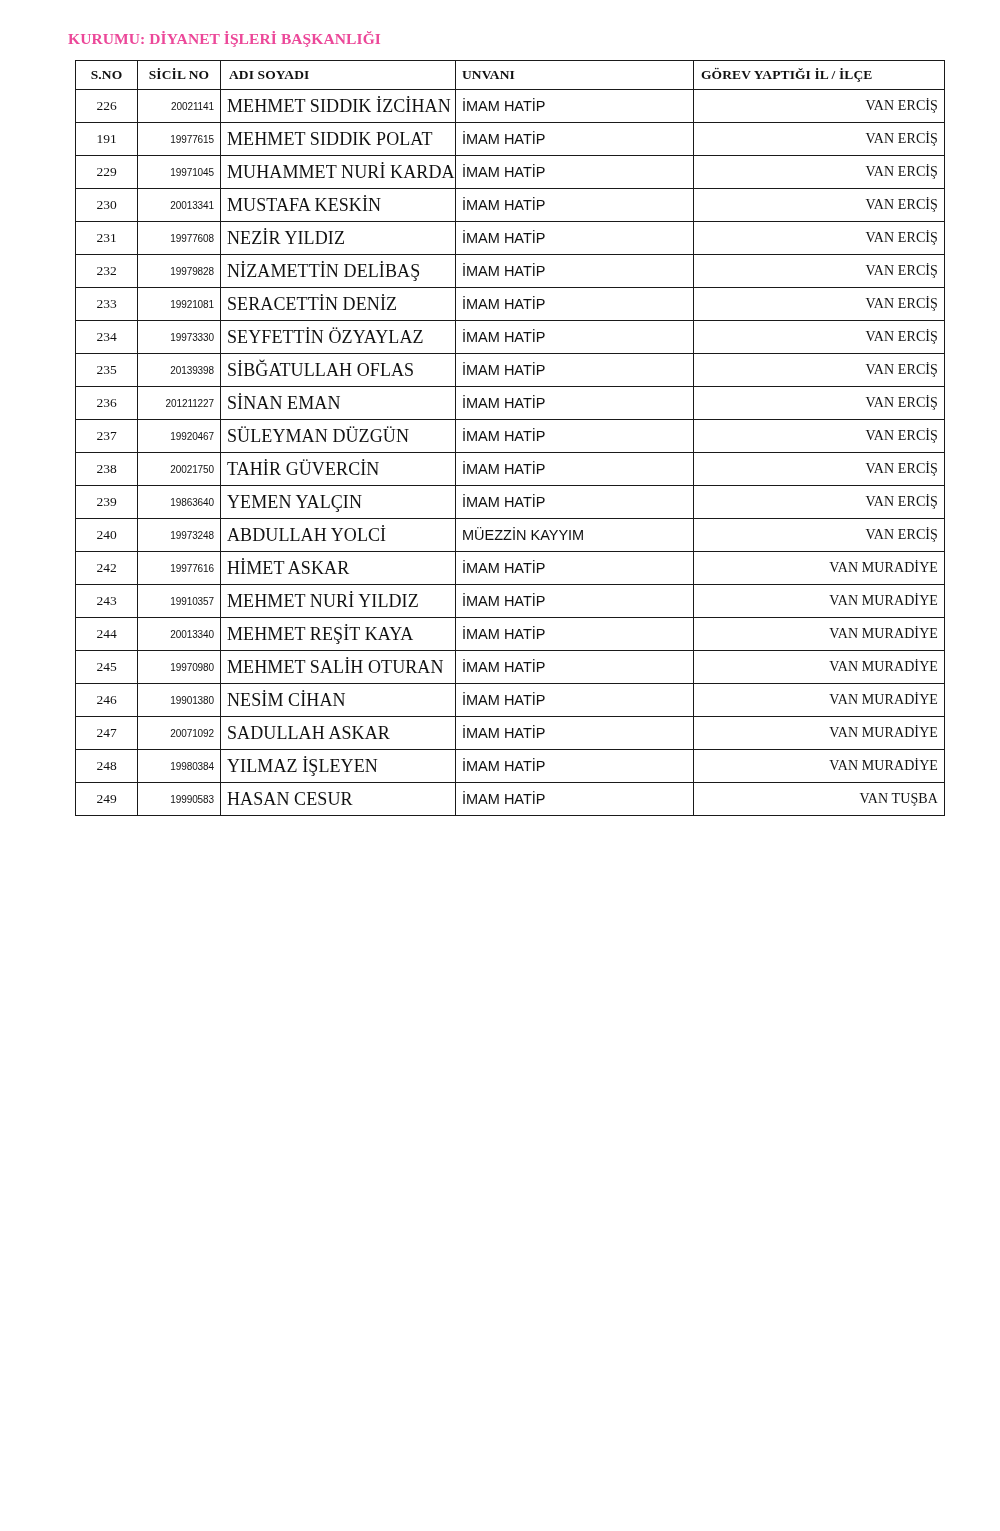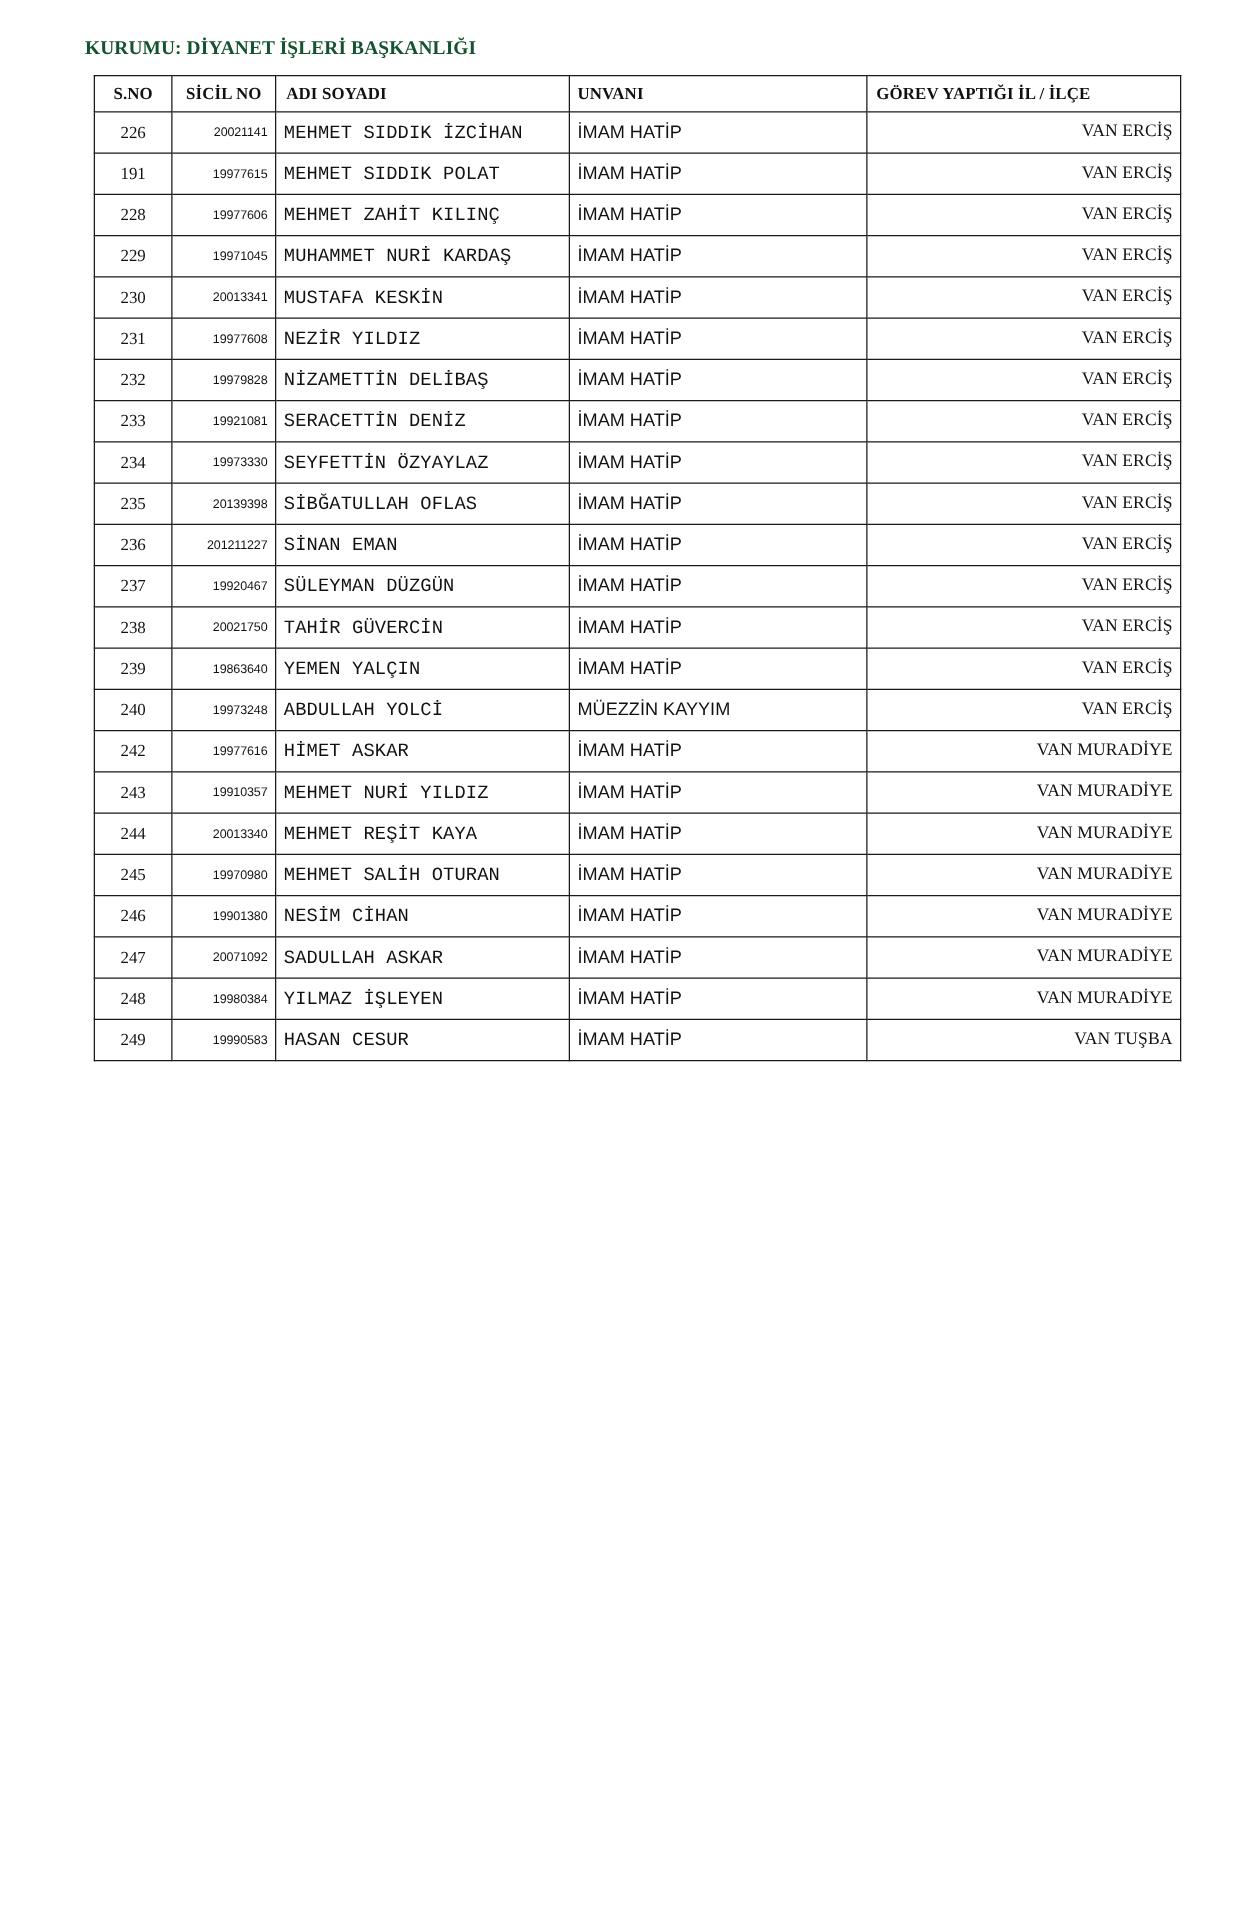--- a/index.html
+++ b/index.html
@@ -26,21 +26,21 @@
 
   .doc-heading {
     position: absolute;
     left: 68px;
     top: 30px;
     font-family: "Liberation Serif", serif;
     font-weight: bold;
     font-size: 15.5px;
     letter-spacing: 0.1px;
     white-space: nowrap;
-    color: #14532d;
+    color: #ec4899;
   }
 
   .table-wrap {
     position: absolute;
     left: 63px;
     top: 60px;
     width: 869px;
     margin-left: 12px;
   }
 
@@ -91,22 +91,22 @@
   }
   td.t-sicil {
     text-align: right;
     font-family: "Liberation Sans", sans-serif;
     font-size: 10px;
     letter-spacing: -0.1px;
   }
   td.t-ad {
     text-align: left;
     padding-left: 8px;
-    font-family: Liberation Mono, monospace;
-    font-size: 15px;
+    font-family: Liberation Serif, serif;
+    font-size: 18px;
     letter-spacing: 0.1px;
   }
   td.t-unvan {
     text-align: left;
     padding-left: 6px;
     font-family: "Liberation Sans", sans-serif;
     font-size: 14.5px;
   }
   td.t-gorev {
     text-align: right;
@@ -150,27 +150,20 @@
             <td class="t-gorev">VAN ERCİŞ</td>
           </tr>
           <tr>
             <td class="t-sno">191</td>
             <td class="t-sicil">19977615</td>
             <td class="t-ad">MEHMET SIDDIK POLAT</td>
             <td class="t-unvan">İMAM HATİP</td>
             <td class="t-gorev">VAN ERCİŞ</td>
           </tr>
           <tr>
-            <td class="t-sno">228</td>
-            <td class="t-sicil">19977606</td>
-            <td class="t-ad">MEHMET ZAHİT KILINÇ</td>
-            <td class="t-unvan">İMAM HATİP</td>
-            <td class="t-gorev">VAN ERCİŞ</td>
-          </tr>
-          <tr>
             <td class="t-sno">229</td>
             <td class="t-sicil">19971045</td>
             <td class="t-ad">MUHAMMET NURİ KARDAŞ</td>
             <td class="t-unvan">İMAM HATİP</td>
             <td class="t-gorev">VAN ERCİŞ</td>
           </tr>
           <tr>
             <td class="t-sno">230</td>
             <td class="t-sicil">20013341</td>
             <td class="t-ad">MUSTAFA KESKİN</td>

